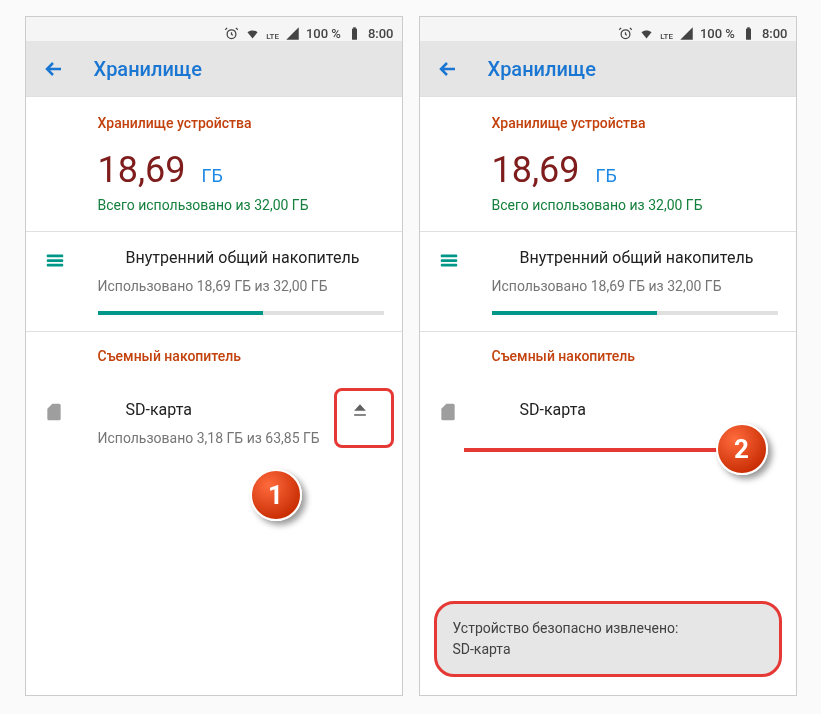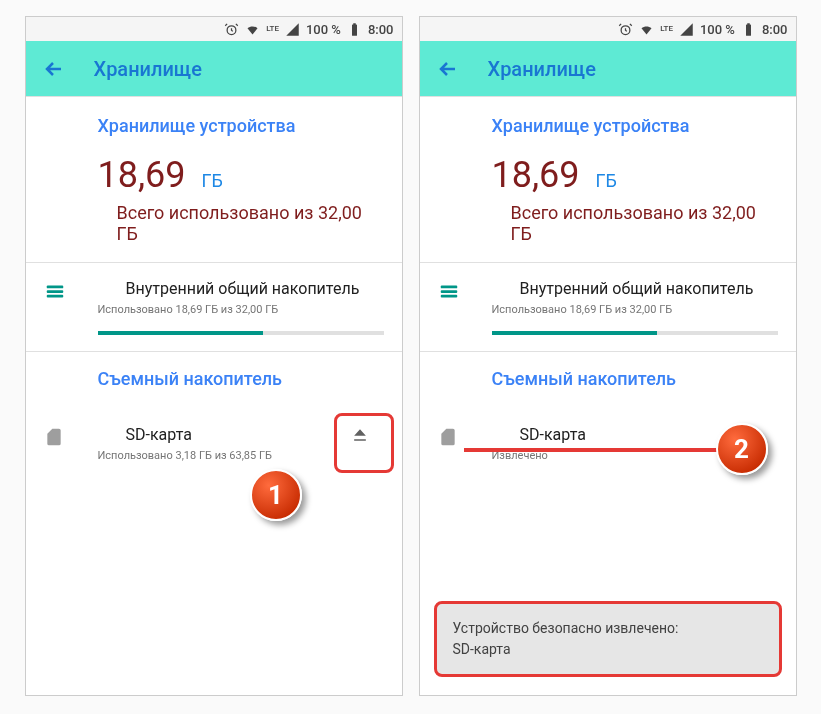--- a/index.html
+++ b/index.html
@@ -16,77 +16,76 @@
     height: 680px;
     background: #fff;
     border: 1px solid #ccc;
     position: relative;
     overflow: hidden;
   }
   .status-bar {
     height: 24px;
     background: #f5f5f5;
     display: flex;
-    align-items: center;
+    align-items: flex-end;
     justify-content: flex-end;
     padding: 0 8px;
     gap: 6px;
     font-size: 13px;
     color: #444;
     font-weight: 500;
   }
   .status-bar svg { width: 15px; height: 15px; }
   .app-bar {
     height: 56px;
     display: flex;
     align-items: center;
     padding: 0 16px;
     gap: 28px;
     border-bottom: 1px solid #e0e0e0;
-    background: #5eead4;
+    background: #e5e5e5;
   }
   .back-arrow { color: #1976d2; }
   .app-title { color: #1976d2; font-size: 20px; font-weight: 500; }
   .section {
     padding: 18px 18px 18px 72px;
   }
   .section-header {
-    color: #3b82f6;
-    font-size: 18px;
+    color: #c2410c;
+    font-size: 14px;
     font-weight: 500;
     margin-bottom: 18px;
   }
   .big-number {
     color: #7f1d1d;
     font-size: 36px;
     font-weight: 400;
   }
   .big-unit {
     color: #1e88e5;
     font-size: 18px;
     font-weight: 400;
     margin-left: 16px;
   }
   .sub-text {
-    color: #7f1d1d;
-    font-size: 18px;
+    color: #15803d;
+    font-size: 14px;
     margin-top: 6px;
-    margin-left: 19px;
   }
   .storage-row {
     display: flex;
     align-items: flex-start;
     padding: 16px 18px;
     position: relative;
   }
   .storage-icon-col { width: 54px; flex-shrink: 0; color: #009688; padding-top: 2px; }
   .storage-icon-col.sd { color: #9e9e9e; }
   .storage-info { flex: 1; min-width: 0; }
   .storage-title { color: #212121; font-size: 16px; padding-left: 28px; }
-  .storage-sub { color: #757575; font-size: 11px; margin-top: 4px; line-height: 1.4; }
+  .storage-sub { color: #757575; font-size: 14px; margin-top: 10px; line-height: 1.4; }
   .progress {
     height: 4px;
     background: #e0e0e0;
     margin-top: 14px;
     position: relative;
   }
   .progress-fill {
     height: 100%;
     width: 58%;
     background: #009688;
@@ -132,21 +131,21 @@
     left: 44px;
     width: 256px;
   }
   .toast {
     position: absolute;
     bottom: 18px;
     left: 14px;
     right: 14px;
     background: #e6e6e6;
     border: 3px solid #e53935;
-    border-radius: 8px;
+    border-radius: 20px;
     padding: 14px 16px;
     color: #424242;
     font-size: 14px;
     line-height: 1.5;
   }
 </style>
 </head>
 <body>
 
 <div class="phone">
@@ -291,21 +290,20 @@
   </div>
 
   <div class="storage-row">
     <div class="storage-icon-col sd">
       <svg width="20" height="20" viewBox="0 0 24 24" fill="#9e9e9e">
           <path d="M18 2h-8L4 8v12a2 2 0 002 2h12a2 2 0 002-2V4a2 2 0 00-2-2zm-6 5h2V4h-2v3zm3 0h2V4h-2v3z"></path>
         </svg>
     </div>
     <div class="storage-info">
       <div class="storage-title">SD-карта</div>
-      <div class="storage-sub">Извлечено</div>
     </div>
   </div>
 
   <div class="red-line"></div>
   <div class="callout callout-2">2</div>
 
   <div class="toast">
     <div>Устройство безопасно извлечено:</div>
     <div>SD-карта</div>
   </div>

